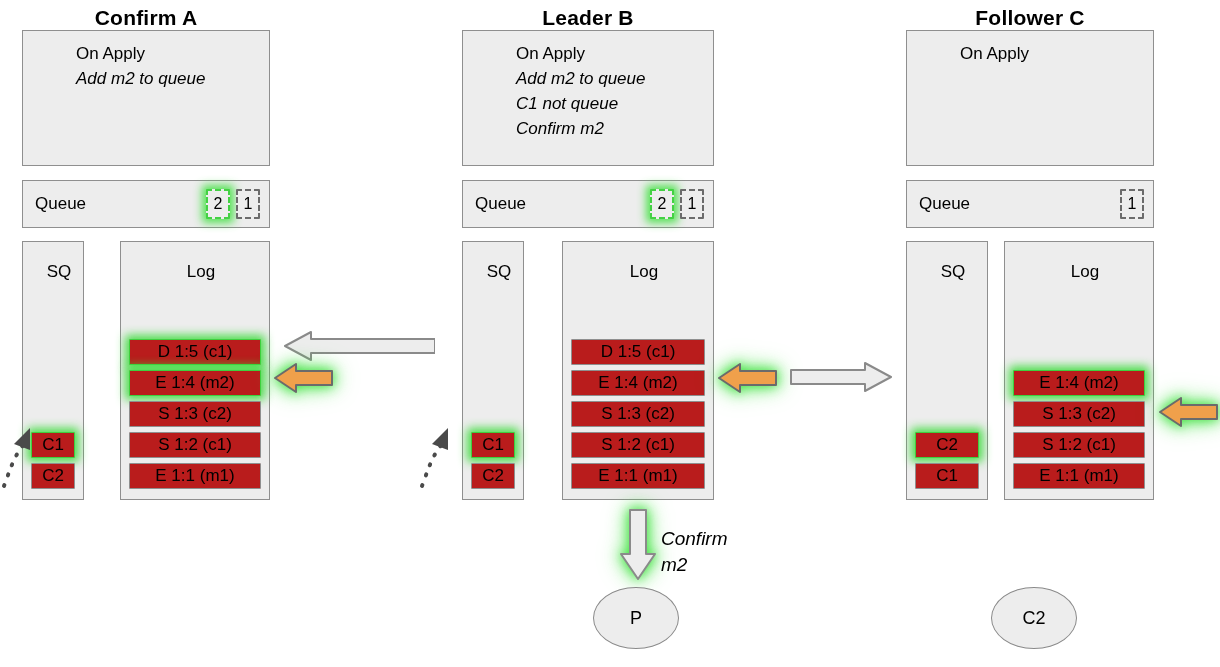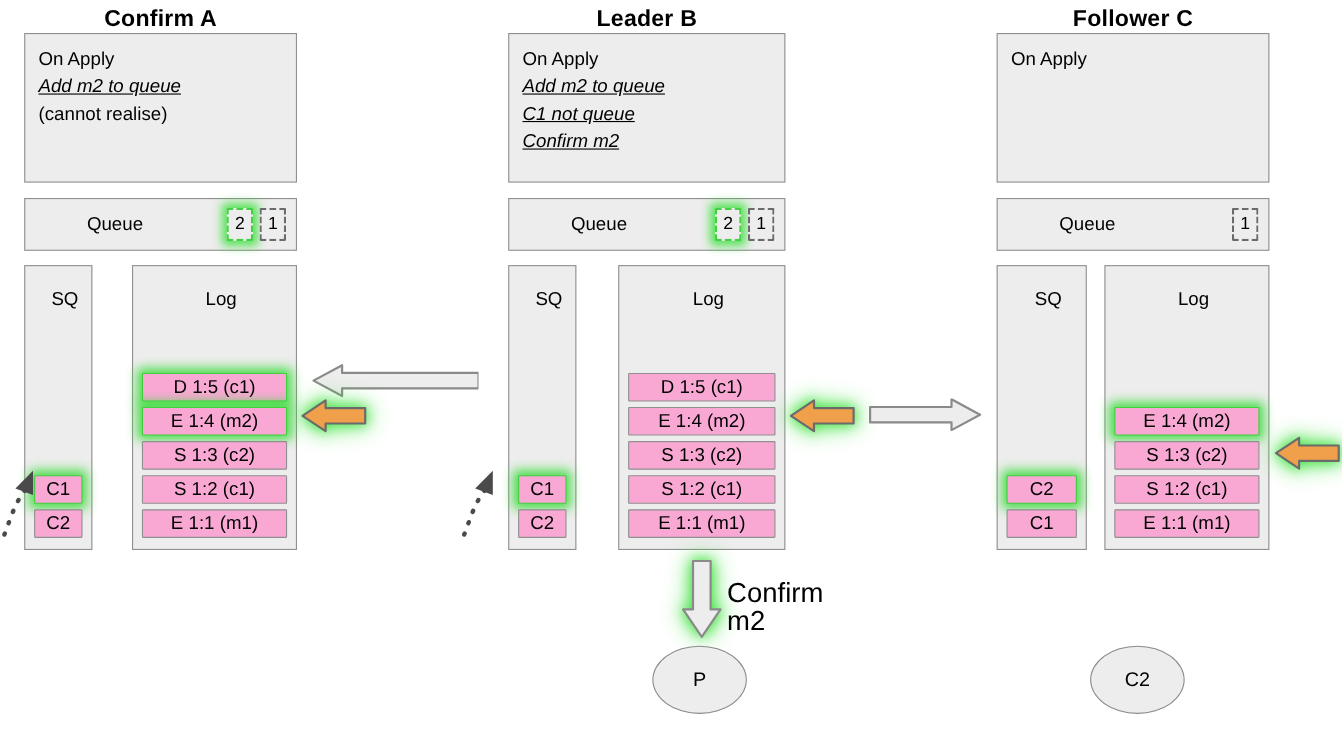--- a/index.html
+++ b/index.html
@@ -35,35 +35,35 @@
   }
 
   
   .note{
     padding:10px 12px 0 12px;
   }
   .note .line{
     font-size:17px;
     line-height:25px;
     white-space:nowrap;
-  }
-  .note .line.it{ font-style:italic;text-decoration:underline; }
+    margin-left:41px;
+  }
+  .note .line.it{ font-style:italic; }
 
   
   .queue{
     display:flex;
     align-items:center;
   }
   .queue-label{
     position:absolute;
     left:12px;
     top:50%;
     transform:translateY(-50%);
     font-size:17px;
-    margin-left:44px;
   }
   .qslots{
     position:absolute;
     right:9px;
     top:50%;
     transform:translateY(-50%);
     display:flex;
     gap:6px;
   }
   .qitem{
@@ -101,21 +101,21 @@
     left:8px;
     right:8px;
     bottom:10px;
     display:flex;
     flex-direction:column;
     gap:5px;
   }
   .cell{
     box-sizing:border-box;
     height:26px;
-    background:#f9a8d4;
+    background:#b91c1c;
     border:1px solid #8f8f8f;
     font-size:17px;
     display:flex;
     align-items:center;
     justify-content:center;
     white-space:nowrap;
     border-radius:1px;
   }
   .cell.glow{
     border-color:#3fcf3f;
@@ -139,38 +139,38 @@
     display:flex;
     align-items:center;
     justify-content:center;
     font-size:18px;
     box-sizing:border-box;
   }
 
   
   .caption{
     position:absolute;
-    font-size:25px;
+    font-size:19px;
     line-height:26px;
     white-space:pre-line;
+    font-style:italic;
   }
 </style>
 </head>
 <body>
 
 <div id="canvas">
 
   <div class="col-title" style="left:22px;top:6px;width:248px;">Confirm A</div>
   <div class="col-title" style="left:906px;top:6px;width:248px;">Follower C</div>
   <div class="col-title" style="left:462px;top:6px;width:252px;">Leader B</div>
 
   <div class="panel note" style="left:22px;top:30px;width:248px;height:136px;">
     <div class="line">On Apply</div>
     <div class="line it">Add m2 to queue</div>
-    <div class="line">(cannot realise)</div>
   </div>
 
   <div class="panel queue" style="left:22px;top:180px;width:248px;height:48px;">
     <span class="queue-label">Queue</span>
     <span class="qslots">
       <span class="qitem glow">2</span>
       <span class="qitem">1</span>
     </span>
   </div>
 

